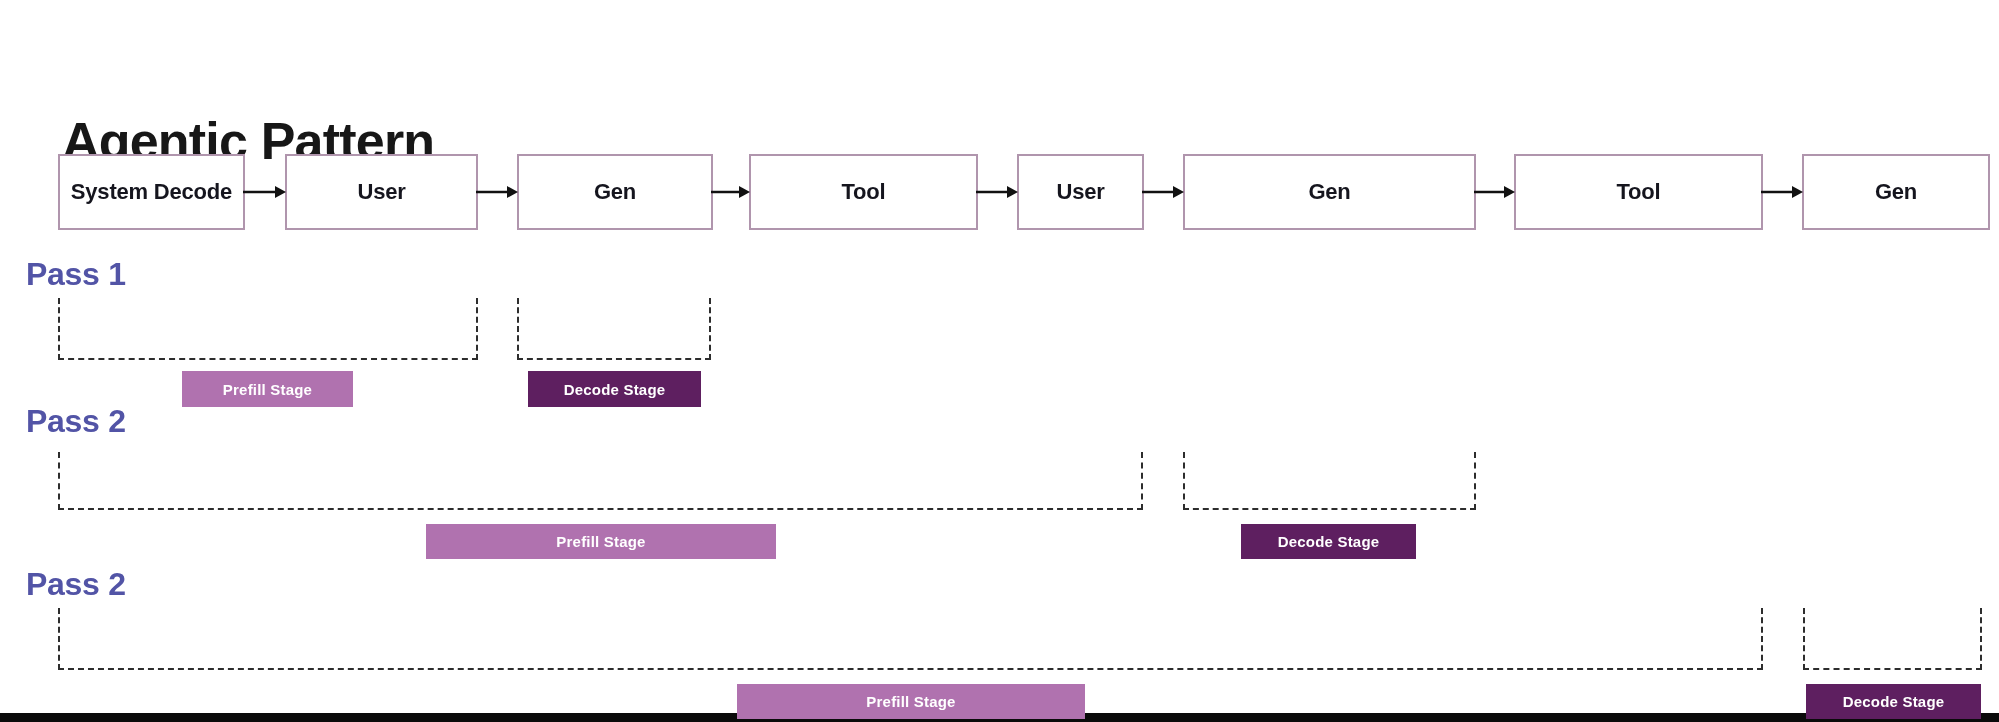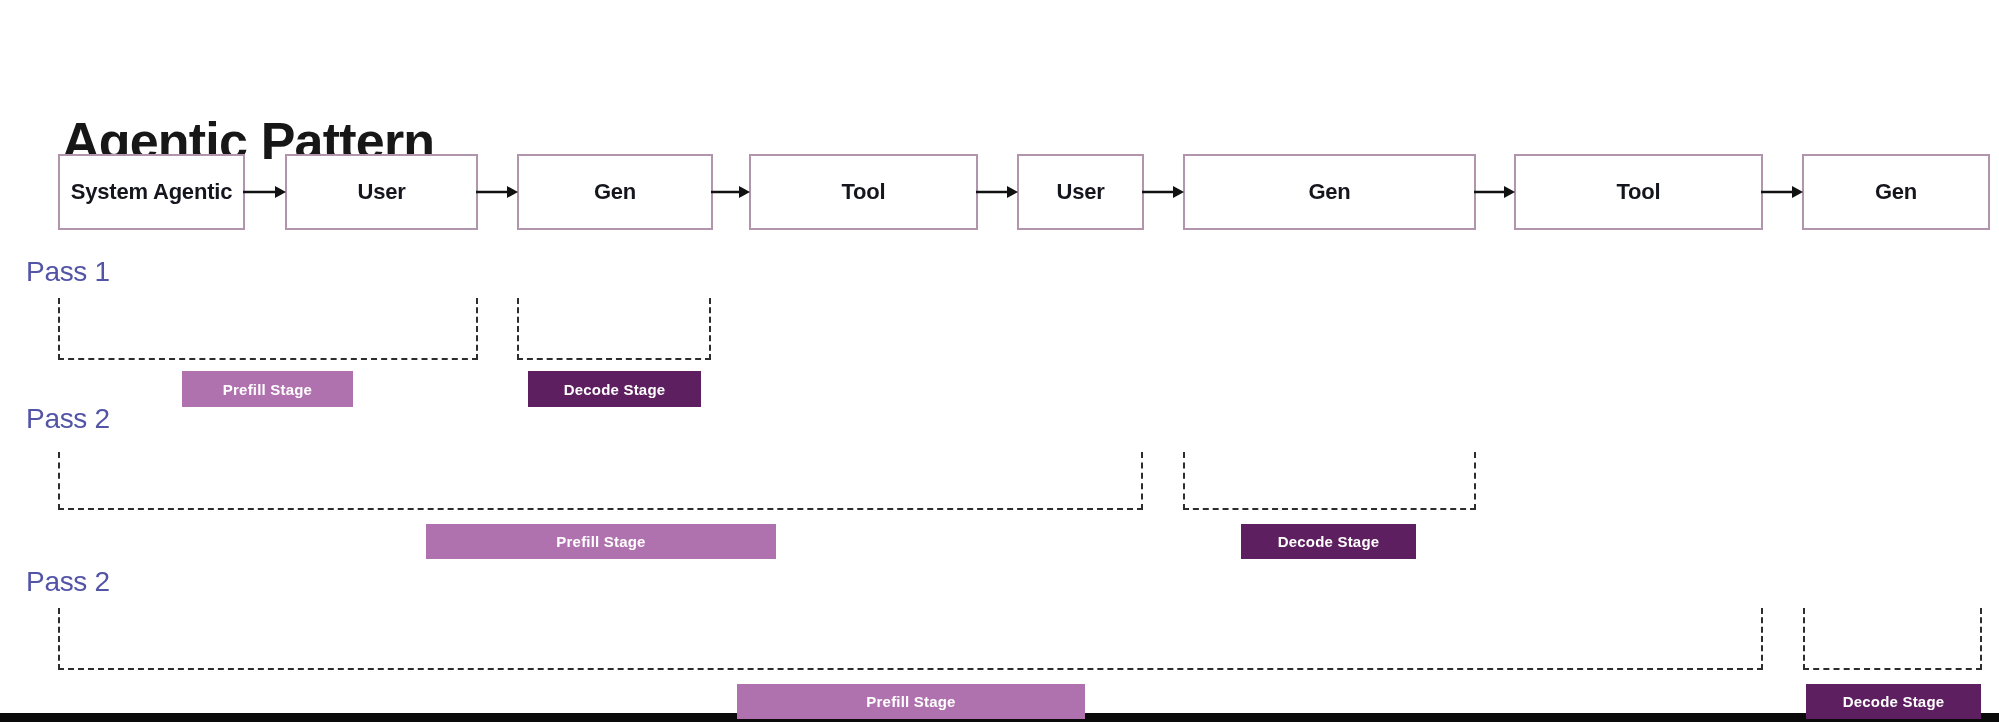--- a/index.html
+++ b/index.html
@@ -21,21 +21,21 @@
     border:2px solid var(--flow_border,#b095ad);
     box-sizing:border-box; background:#fff;
     display:flex; align-items:center; justify-content:center;
     font-size:22px; font-weight:700; color:var(--flow_text,#15151e);
     letter-spacing:-0.2px;
   }
   .flow-arrow { position:absolute; top:184px; height:16px; }
   .flow-arrow svg { display:block; }
   .pass-label {
     position:absolute; left:26px;
-    font-size:28px; font-weight:400;
+    font-size:32px; font-weight:700;
     color:var(--pass_label,#5254a6);
     letter-spacing:-0.3px;
   }
   .bracket {
     position:absolute; box-sizing:border-box;
     border-left:2px dashed var(--dash,#2d2d2d);
     border-right:2px dashed var(--dash,#2d2d2d);
     border-bottom:2px dashed var(--dash,#2d2d2d);
   }
   .stage {
@@ -50,21 +50,21 @@
     background:var(--footer_bar,#0a0a0a);
   }
 </style>
 </head>
 <body>
 
 <div class="canvas">
 
   <div class="title">Agentic Pattern</div>
 
-  <div class="flow-box" style="left:58px;  width:187px;">System Agentic</div>
+  <div class="flow-box" style="left:58px;  width:187px;">System Decode</div>
   <div class="flow-box" style="left:285px; width:193px;">User</div>
   <div class="flow-box" style="left:517px; width:196px;">Gen</div>
   <div class="flow-box" style="left:749px; width:229px;">Tool</div>
   <div class="flow-box" style="left:1017px;width:127px;">User</div>
   <div class="flow-box" style="left:1183px;width:293px;">Gen</div>
   <div class="flow-box" style="left:1514px;width:249px;">Tool</div>
   <div class="flow-box" style="left:1802px;width:188px;">Gen</div>
 
   <div class="flow-arrow" style="left:243px; width:44px;">
     <svg width="44" height="16" viewBox="0 0 44 16">

